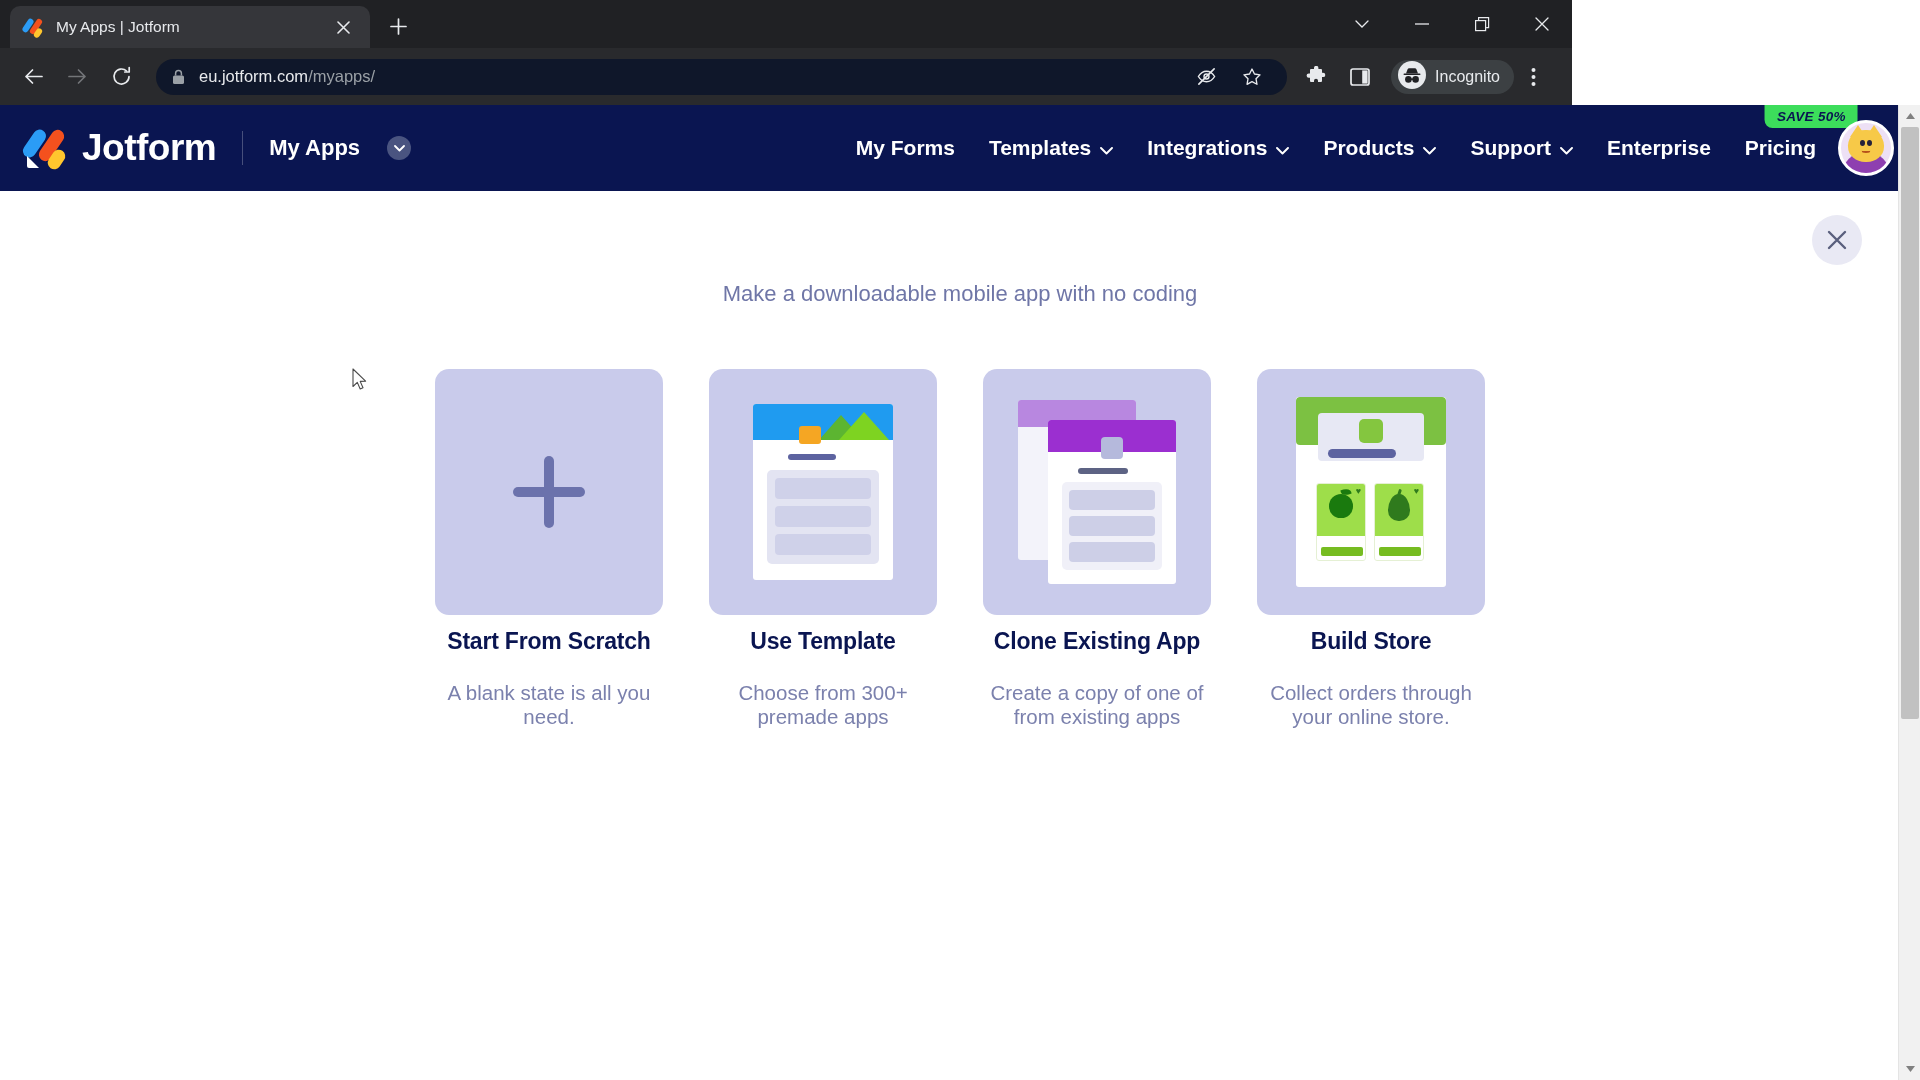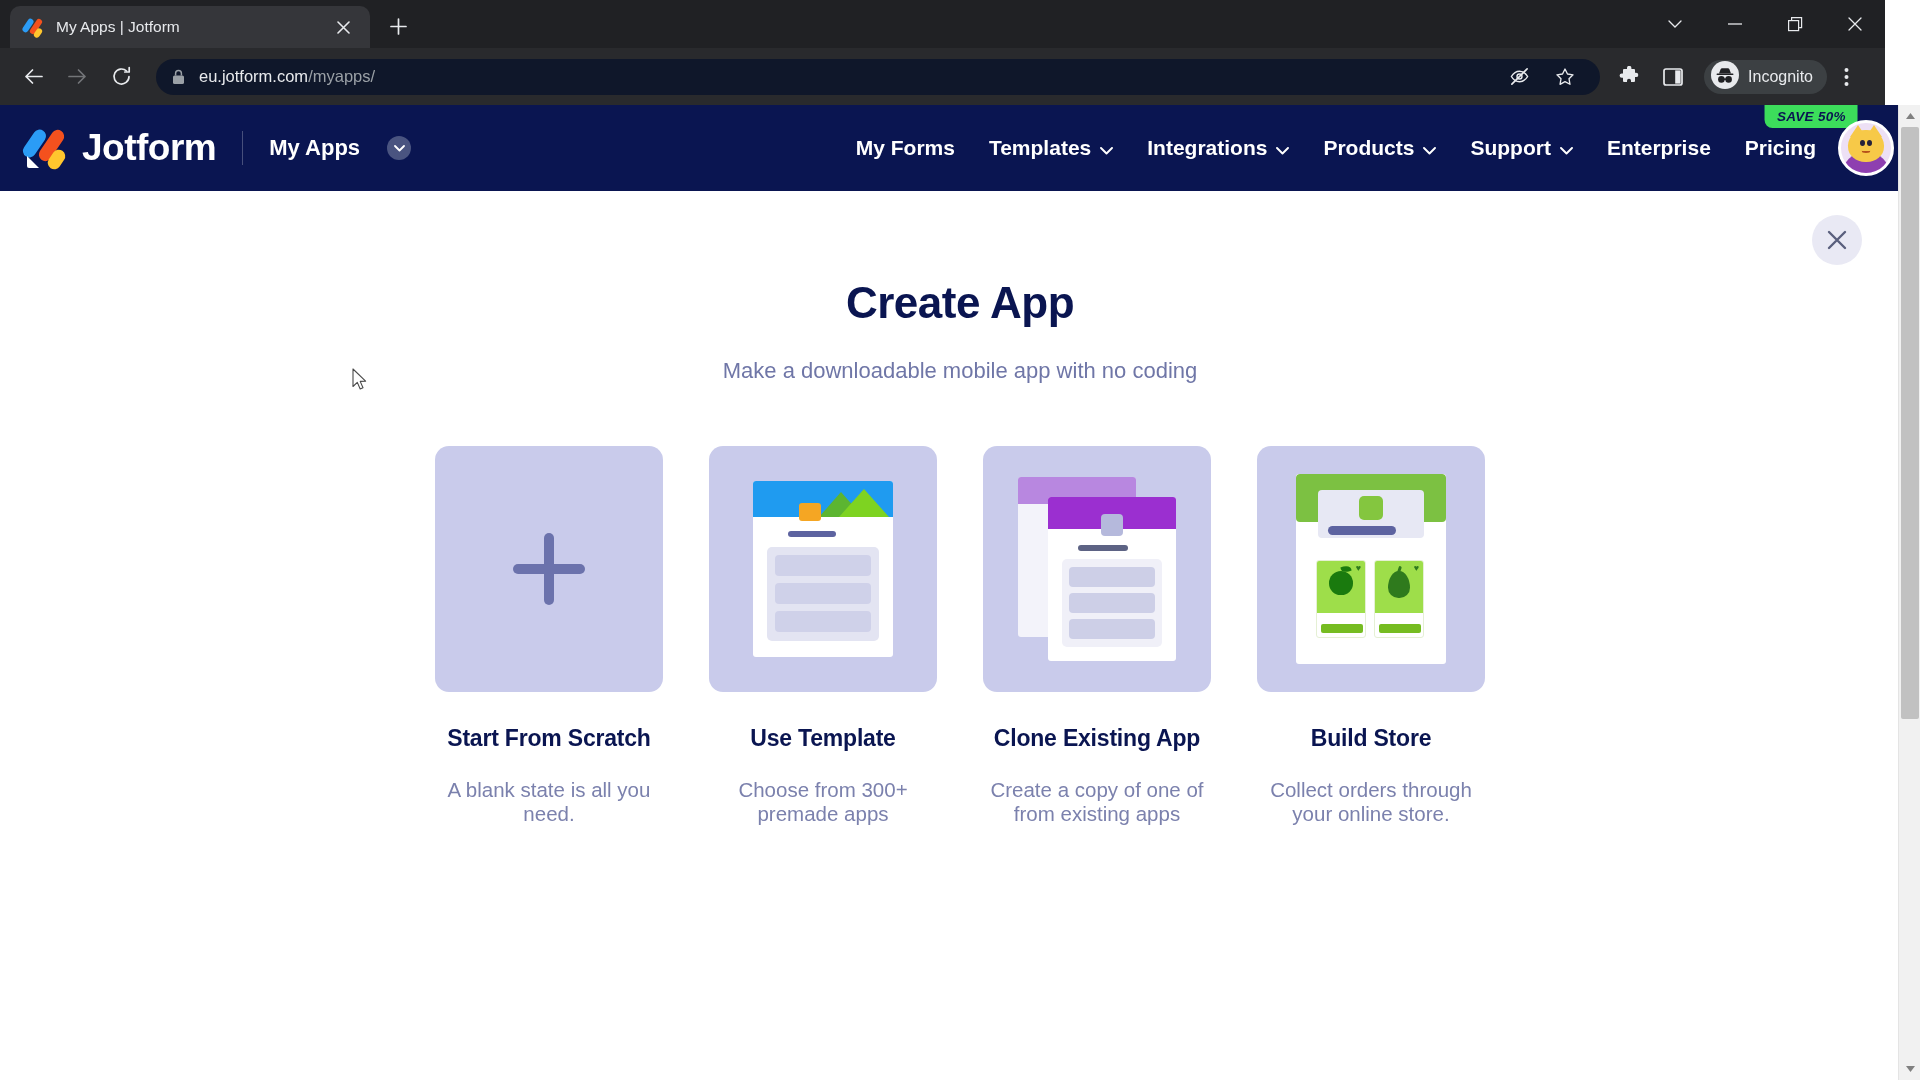--- a/index.html
+++ b/index.html
@@ -5,21 +5,21 @@
   * { box-sizing: border-box; margin: 0; padding: 0; }
   html, body {
     width: 1920px; height: 1080px;
     overflow: hidden;
     font-family: "Liberation Sans", sans-serif;
     background: #ffffff;
   }
 
   
   .browser-chrome {
-    width: 1885px;
+    width: 1572px;
     background: #202124;
     position: relative;
   }
   .tabstrip {
     height: 48px;
     background: #202124;
     display: flex;
     align-items: flex-end;
     padding-left: 10px;
     position: relative;
@@ -318,21 +318,21 @@
     height: 246px;
     background: #c9cbeb;
     border-radius: 14px;
     display: flex;
     align-items: center;
     justify-content: center;
     position: relative;
     overflow: hidden;
   }
   .card-title {
-    margin-top: 34px;
+    margin-top: 14px;
     text-align: center;
     color: #0a1551;
     font-size: 23px;
     font-weight: bold;
     line-height: 1.12;
     letter-spacing: -0.2px;
     max-width: 210px;
   }
   .card-desc {
     margin-top: 26px;
@@ -627,21 +627,20 @@
     </div>
   </div>
 
   <div class="modal-body">
     <div class="close-btn">
       <svg width="20" height="20" viewBox="0 0 20 20">
           <path d="M2 2l16 16M18 2L2 18" stroke="#5a5f7d" stroke-width="2.4" stroke-linecap="round"></path>
         </svg>
     </div>
 
-    <h1 class="modal-title">Create App</h1>
     <p class="modal-sub">Make a downloadable mobile app with no coding</p>
 
     <div class="cards">
 
       <div class="card">
         <div class="card-thumb">
           <div class="plus-icon">
             <span class="plus-h"></span>
               <span class="plus-v"></span>
           </div>

